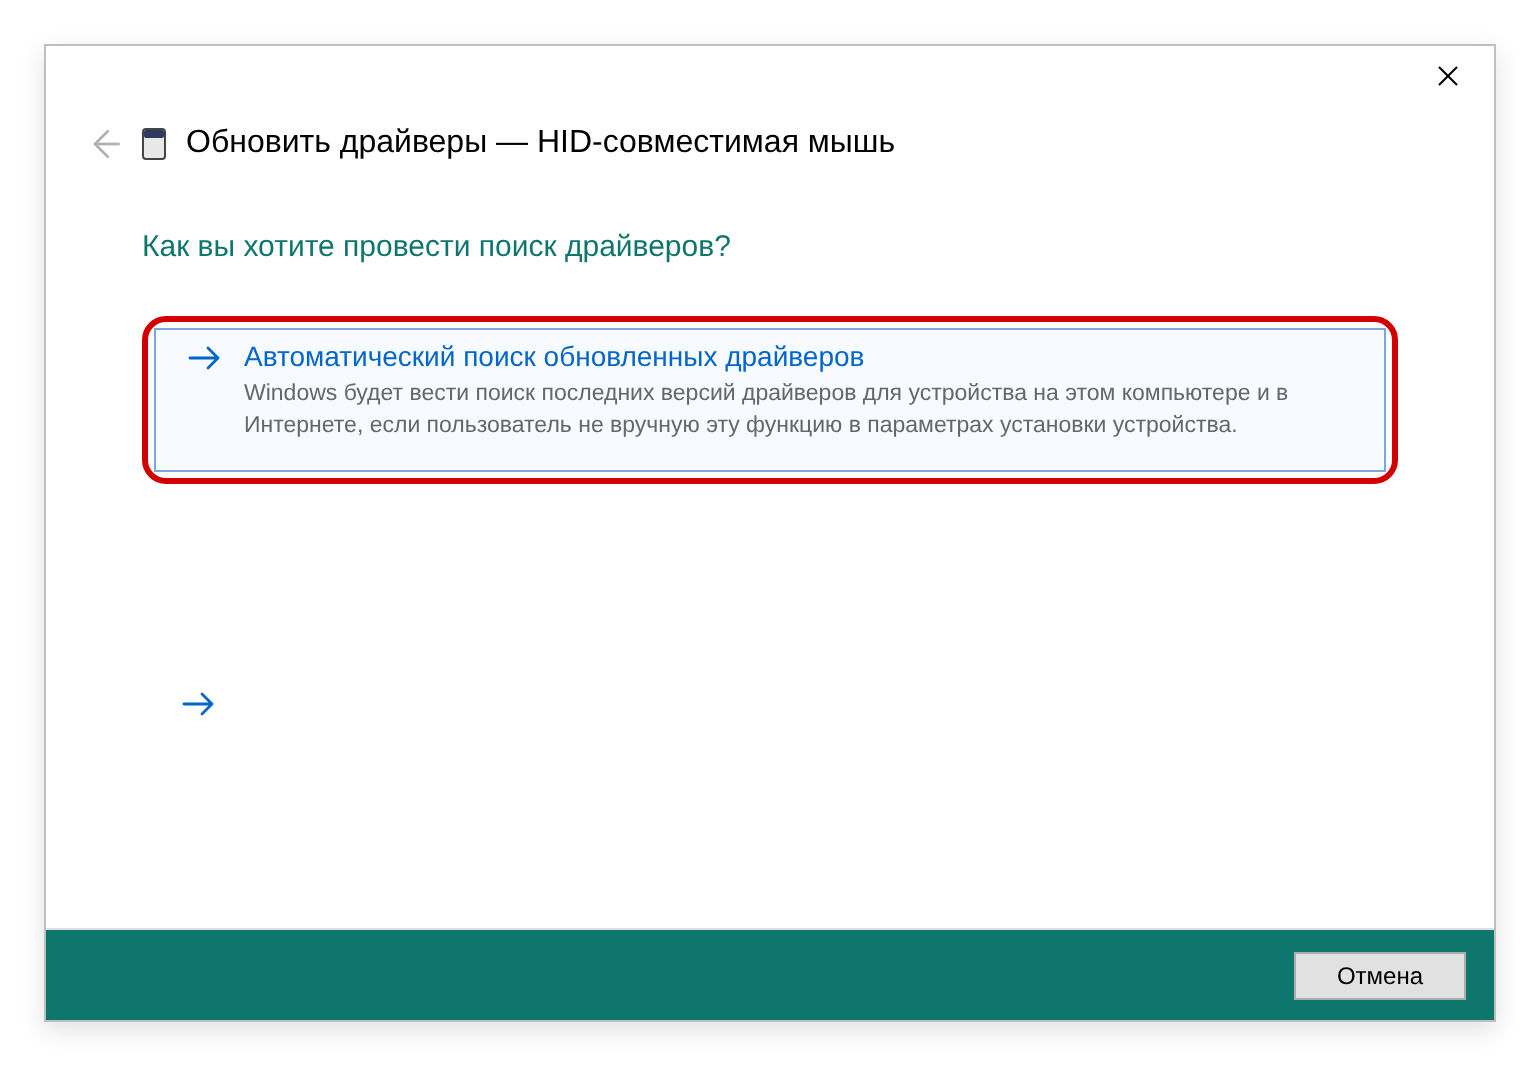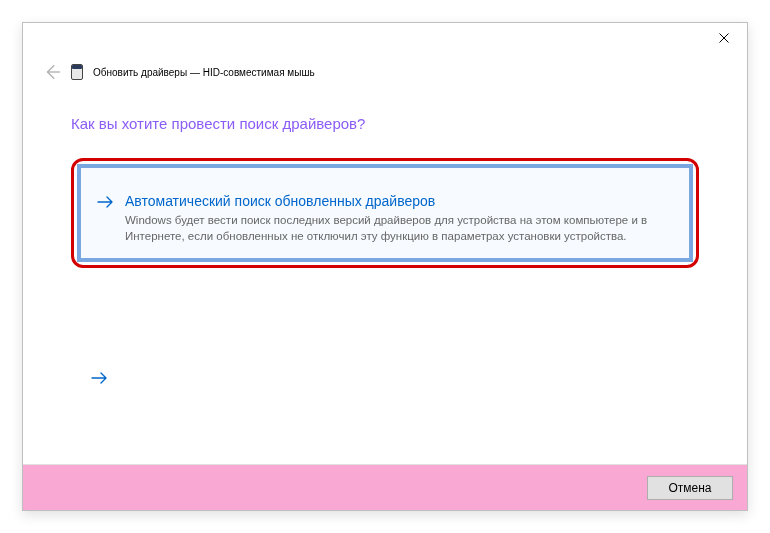--- a/index.html
+++ b/index.html
@@ -71,45 +71,45 @@
     content: "";
     position: absolute;
     left: 1px;
     right: 1px;
     top: 1px;
     height: 4px;
     background: #2a3b5c;
     border-radius: 1px;
   }
   .title-text {
-    font-size: 10px;
+    font-size: 16px;
     color: #000;
   }
   .content {
     position: absolute;
     top: 92px;
     left: 48px;
     right: 48px;
   }
   .heading {
-    color: #8b5cf6;
+    color: #0f766e;
     font-size: 15px;
     font-weight: 400;
     margin-bottom: 26px;
   }
   .highlight-wrap {
     border: 3px solid #d30000;
     border-radius: 12px;
     padding: 3px;
     margin-bottom: 86px;
   }
   .option {
-    border: 4px solid #a21caf;
+    border: 1px solid #a21caf;
     background: #fff;
-    padding: 24px 16px 14px 16px;
+    padding: 4px 16px 14px 16px;
     display: flex;
     gap: 10px;
     cursor: pointer;
   }
   .option.hovered {
     border-color: #7aa7e0;
     background: #f7fbff;
   }
   .option.plain {
     border: none;
@@ -137,21 +137,21 @@
     line-height: 1.4;
     margin-top: 2px;
   }
   .footer {
     position: absolute;
     bottom: 0;
     left: 0;
     right: 0;
     height: 46px;
     border-top: 1px solid #dfdfdf;
-    background: #f9a8d4;
+    background: #0f766e;
     display: flex;
     align-items: center;
     justify-content: flex-end;
     padding-right: 14px;
   }
   .btn {
     min-width: 86px;
     height: 24px;
     background: #e1e1e1;
     border: 1px solid #adadad;
@@ -188,21 +188,21 @@
 
     <div class="highlight-wrap">
       <div class="option hovered">
         <span class="arrow-icon">
           <svg viewBox="0 0 18 14">
               <path d="M1 7 H15 M10 2 L15 7 L10 12" stroke="#0066cc" stroke-width="1.4" fill="none" stroke-linecap="round" stroke-linejoin="round"></path>
             </svg>
         </span>
         <div class="option-body">
           <div class="option-title">Автоматический поиск обновленных драйверов</div>
-          <div class="option-desc">Windows будет вести поиск последних версий драйверов для устройства на этом компьютере и в Интернете, если обновленных не отключил эту функцию в параметрах установки устройства.</div>
+          <div class="option-desc">Windows будет вести поиск последних версий драйверов для устройства на этом компьютере и в Интернете, если пользователь не вручную эту функцию в параметрах установки устройства.</div>
         </div>
       </div>
     </div>
 
     <div class="option plain">
       <span class="arrow-icon">
         <svg viewBox="0 0 18 14">
             <path d="M1 7 H15 M10 2 L15 7 L10 12" stroke="#0066cc" stroke-width="1.4" fill="none" stroke-linecap="round" stroke-linejoin="round"></path>
           </svg>
       </span>

